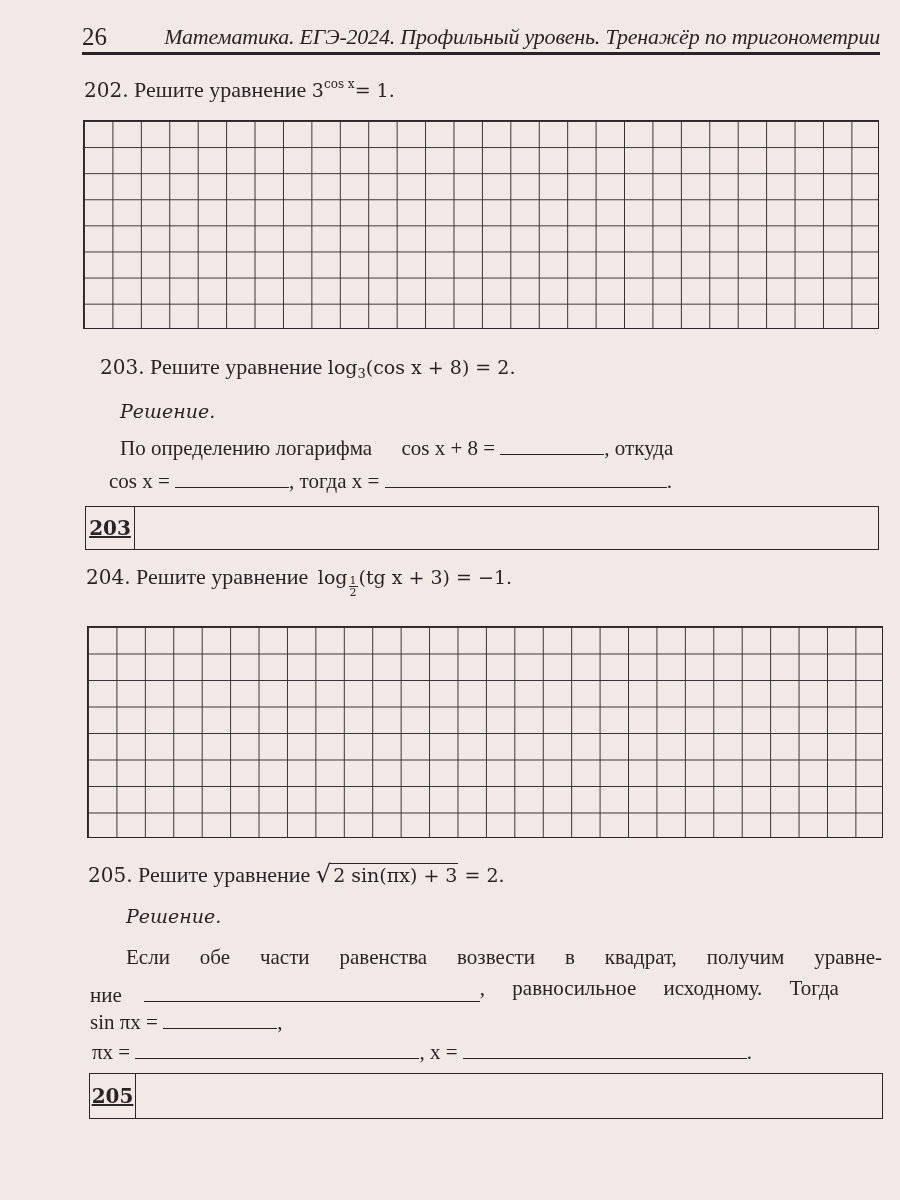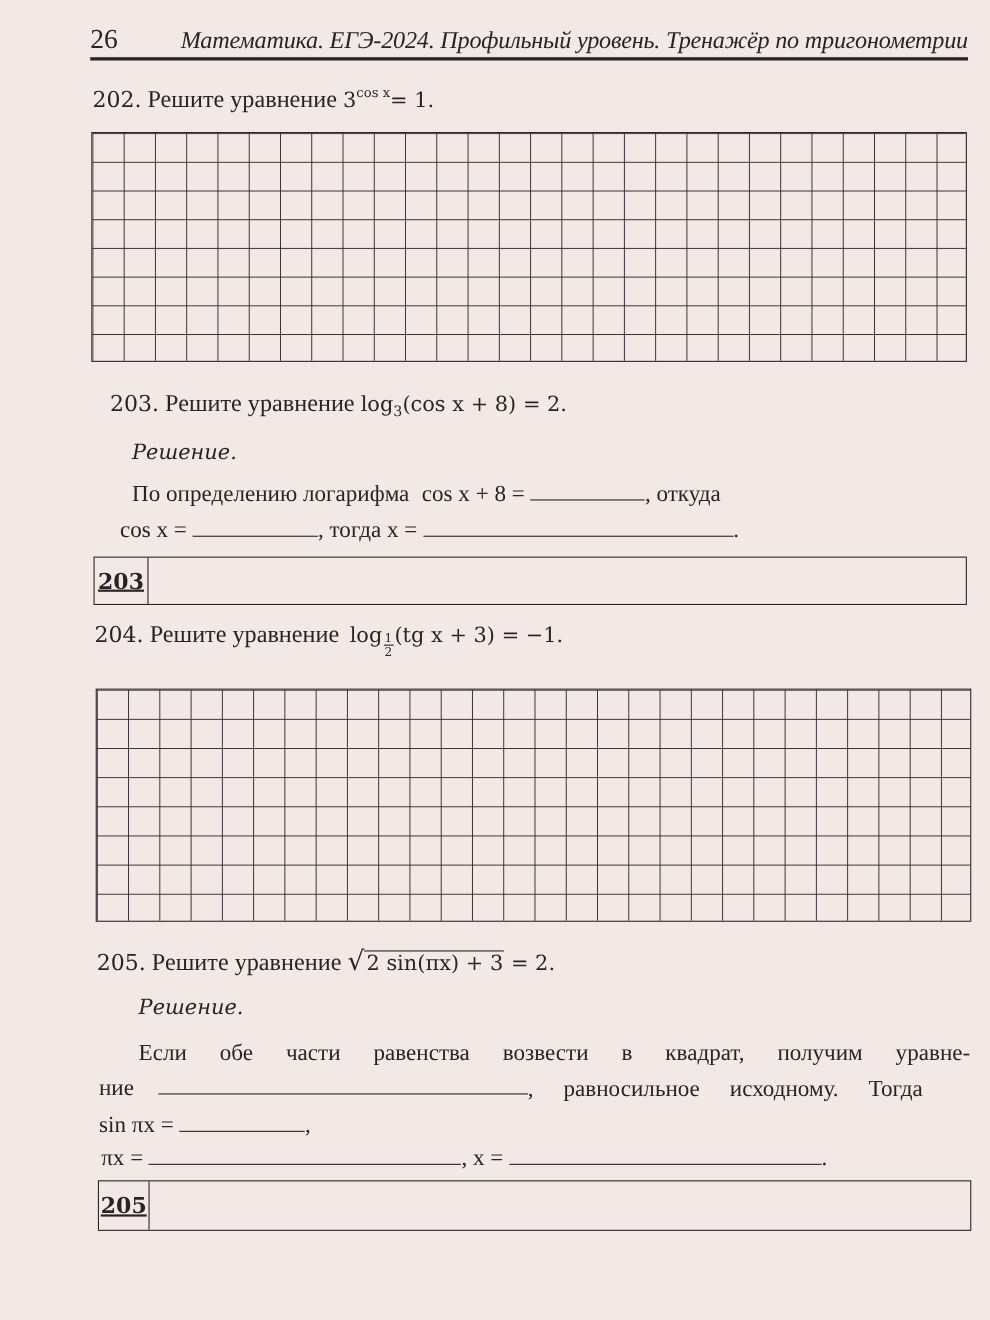--- a/index.html
+++ b/index.html
@@ -113,21 +113,21 @@
 
 <div class="abs problem" style="left:100px; top:353px;">
   <span class="num">203.</span>
   <span>Решите уравнение</span>
   <span class="math"><span>log</span><span class="sub">3</span><span>(cos x + 8)</span> <span>= 2.</span></span>
 </div>
 <div class="abs solution-label" style="left:120px; top:398px;">Решение.</div>
 
 <div class="abs text-line" style="left:120px; top:434px;">
   <span>По определению логарифма</span>
-  <span style="margin-left:6px;">cos x + 8 =</span>
+  <span style="margin-left:24px;">cos x + 8 =</span>
   <span class="blank" style="width:104px;"></span><span>, откуда</span>
 </div>
 <div class="abs text-line" style="left:85px; top:467px;margin-left:24px;">
   <span>cos x =</span>
   <span class="blank" style="width:114px;"></span><span>, тогда</span>
   <span>x =</span>
   <span class="blank" style="width:282px;"></span><span>.</span>
 </div>
 
 <div class="abs answer-box answer-203">
@@ -146,21 +146,21 @@
   <span class="num">205.</span>
   <span>Решите уравнение</span>
   <span class="math"><span class="sqrt-sign">√</span><span class="sqrt">2 sin(πx) + 3</span> <span>= 2.</span></span>
 </div>
 <div class="abs solution-label" style="left:126px; top:903px;">Решение.</div>
 
 <div class="abs text-line" style="left:126px; top:943px; width:756px; text-align:justify; text-align-last:justify; word-spacing:4px;">Если обе части равенства возвести в квадрат, получим уравне-</div>
 
 <div class="abs text-line" style="left:90px; top:974px; width:792px; display:flex; justify-content:space-between; align-items:baseline;">
   <span>ние</span>
-  <span style="display:flex; align-items:flex-start; margin-left:22px; flex:1;">
+  <span style="display:flex; align-items:flex-end; margin-left:22px; flex:1;">
     <span class="blank" style="width:336px;"></span>
     <span style="flex:1; display:flex; justify-content:space-between; word-spacing:22px;">, равносильное исходному. Тогда</span>
   </span>
 </div>
 
 <div class="abs text-line" style="left:90px; top:1008px;">
   <span>sin πx =</span>
   <span class="blank" style="width:114px;"></span><span>,</span>
 </div>
 

